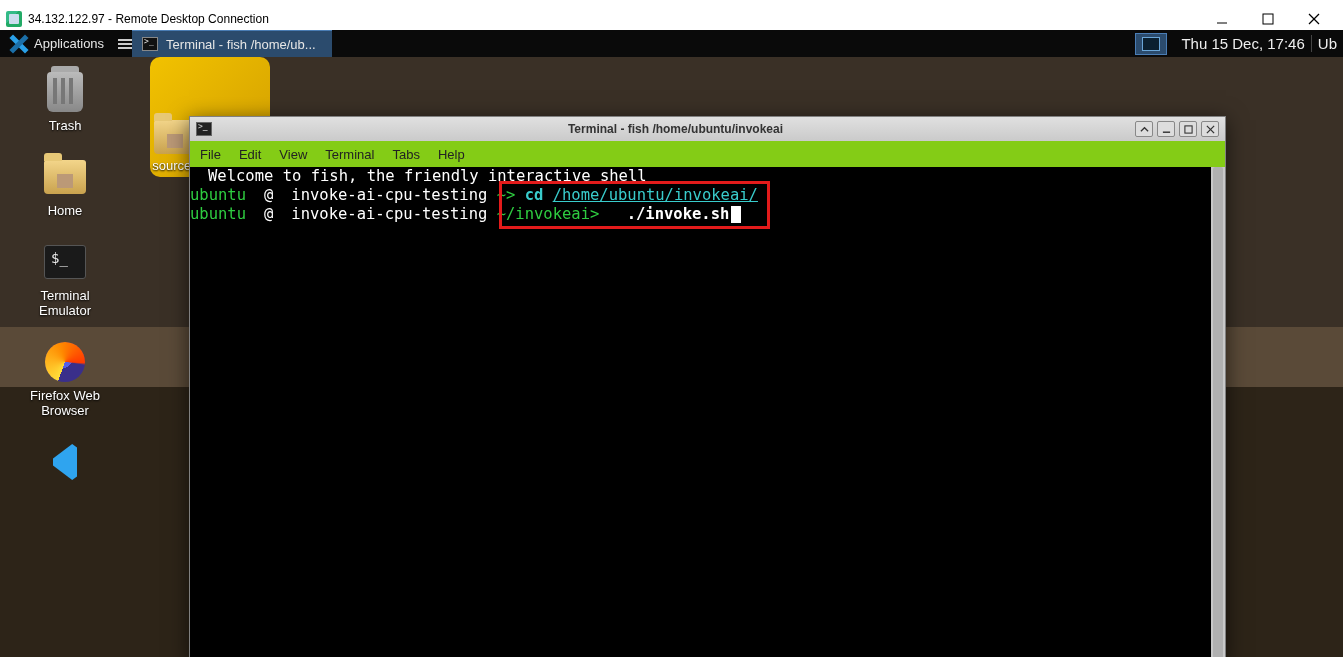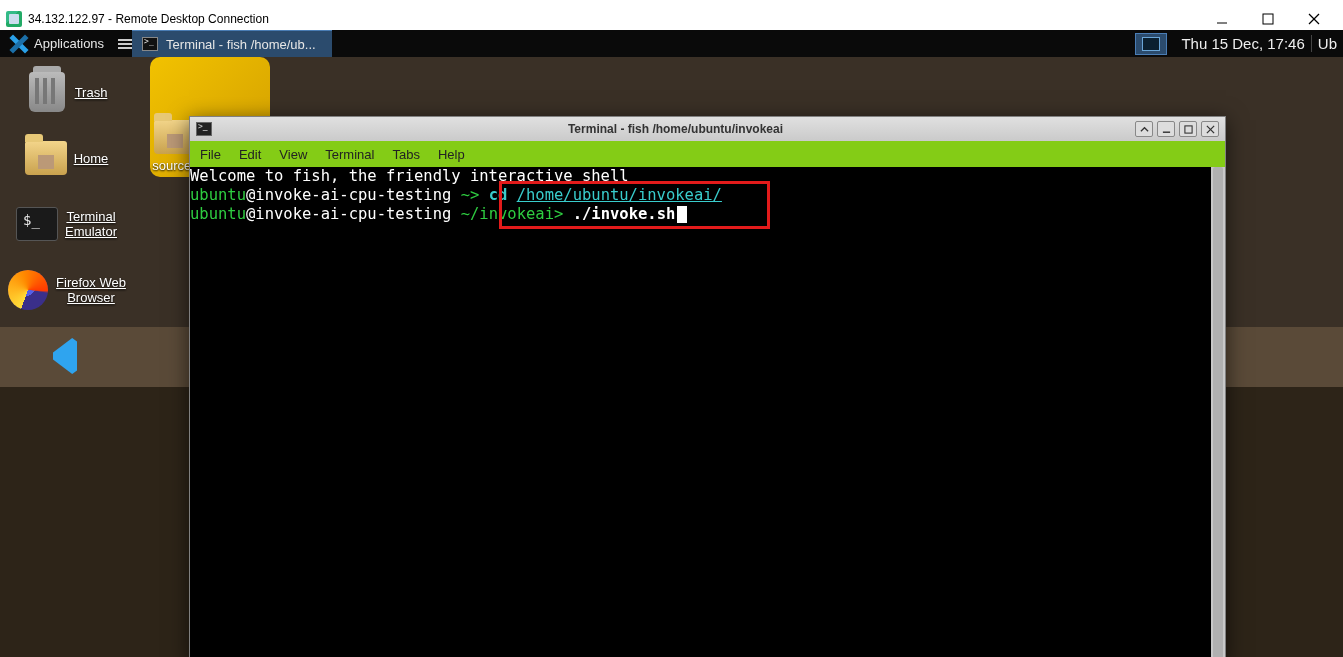--- a/index.html
+++ b/index.html
@@ -107,21 +107,21 @@
   background:linear-gradient(135deg,#f2c200,#d19e00);
   border-radius:10px;
 }
 
 
 .dicons{
   position:absolute; top:40px; left:0; width:130px;
   display:flex; flex-direction:column; gap:22px;
   align-items:center; color:#fff; font-size:13px;
 }
-.dicon{display:flex; flex-direction:row; align-items:center; gap:4px; text-align:center;text-decoration:underline;}
+.dicon{display:flex; flex-direction:column; align-items:center; gap:4px; text-align:center;}
 .dicon .ic{width:48px;height:44px; display:flex; align-items:center; justify-content:center;}
 .trash-ic{width:36px;height:40px;background:linear-gradient(#bbb,#888);border-radius:4px 4px 6px 6px;position:relative;}
 .trash-ic::before{content:"";position:absolute;top:-6px;left:4px;right:4px;height:6px;background:#aaa;border-radius:3px 3px 0 0;}
 .trash-ic::after{content:"";position:absolute;top:6px;left:6px;width:4px;height:26px;background:#777;box-shadow:8px 0 #777,16px 0 #777;}
 .fs-ic{width:40px;height:30px;background:linear-gradient(#c8cdd2,#8b939c);border-radius:4px;position:relative;}
 .fs-ic::after{content:"";position:absolute;left:50%;top:50%;width:22px;height:22px;border:3px solid #d7ecff;border-radius:50%;transform:translate(-50%,-50%);}
 .home-ic{width:42px;height:34px;background:linear-gradient(#f3d58a,#c9a24e);border-radius:3px 3px 4px 4px;position:relative;}
 .home-ic::before{content:"";position:absolute;top:-7px;left:0;width:18px;height:8px;background:#e7c877;border-radius:3px 3px 0 0;}
 .home-ic::after{content:"";position:absolute;left:50%;top:40%;width:16px;height:14px;background:#b97;transform:translateX(-50%);}
 .term-ic{width:42px;height:34px;background:#1a1a1a;border:1px solid #555;border-radius:3px;position:relative;}
@@ -164,21 +164,21 @@
   display:flex; align-items:center; gap:18px;
   padding:0 10px; font-size:13px; color:#222;
 }
 .tw-body{
   flex:1; background:#000; color:#fff;
   font-family:"DejaVu Sans Mono","Courier New",monospace;
   font-size:15.5px; line-height:19px;
   padding:0; position:relative; overflow:hidden;
 }
 .tw-body .line{white-space:pre;}
-.c-white{color:#fff;}
+.c-white{color:#fff;padding-left:18px;}
 .c-green{color:#2ecc40;}
 .c-teal{color:#39cccc;}
 .c-teal-u{color:#39cccc;text-decoration:underline;}
 .c-bold{font-weight:bold;}
 .cursor{display:inline-block;width:10px;height:17px;background:#fff;vertical-align:text-bottom;margin-left:2px;}
 
 
 .redbox{
   position:absolute;
   border:3px solid #e31b1b;

